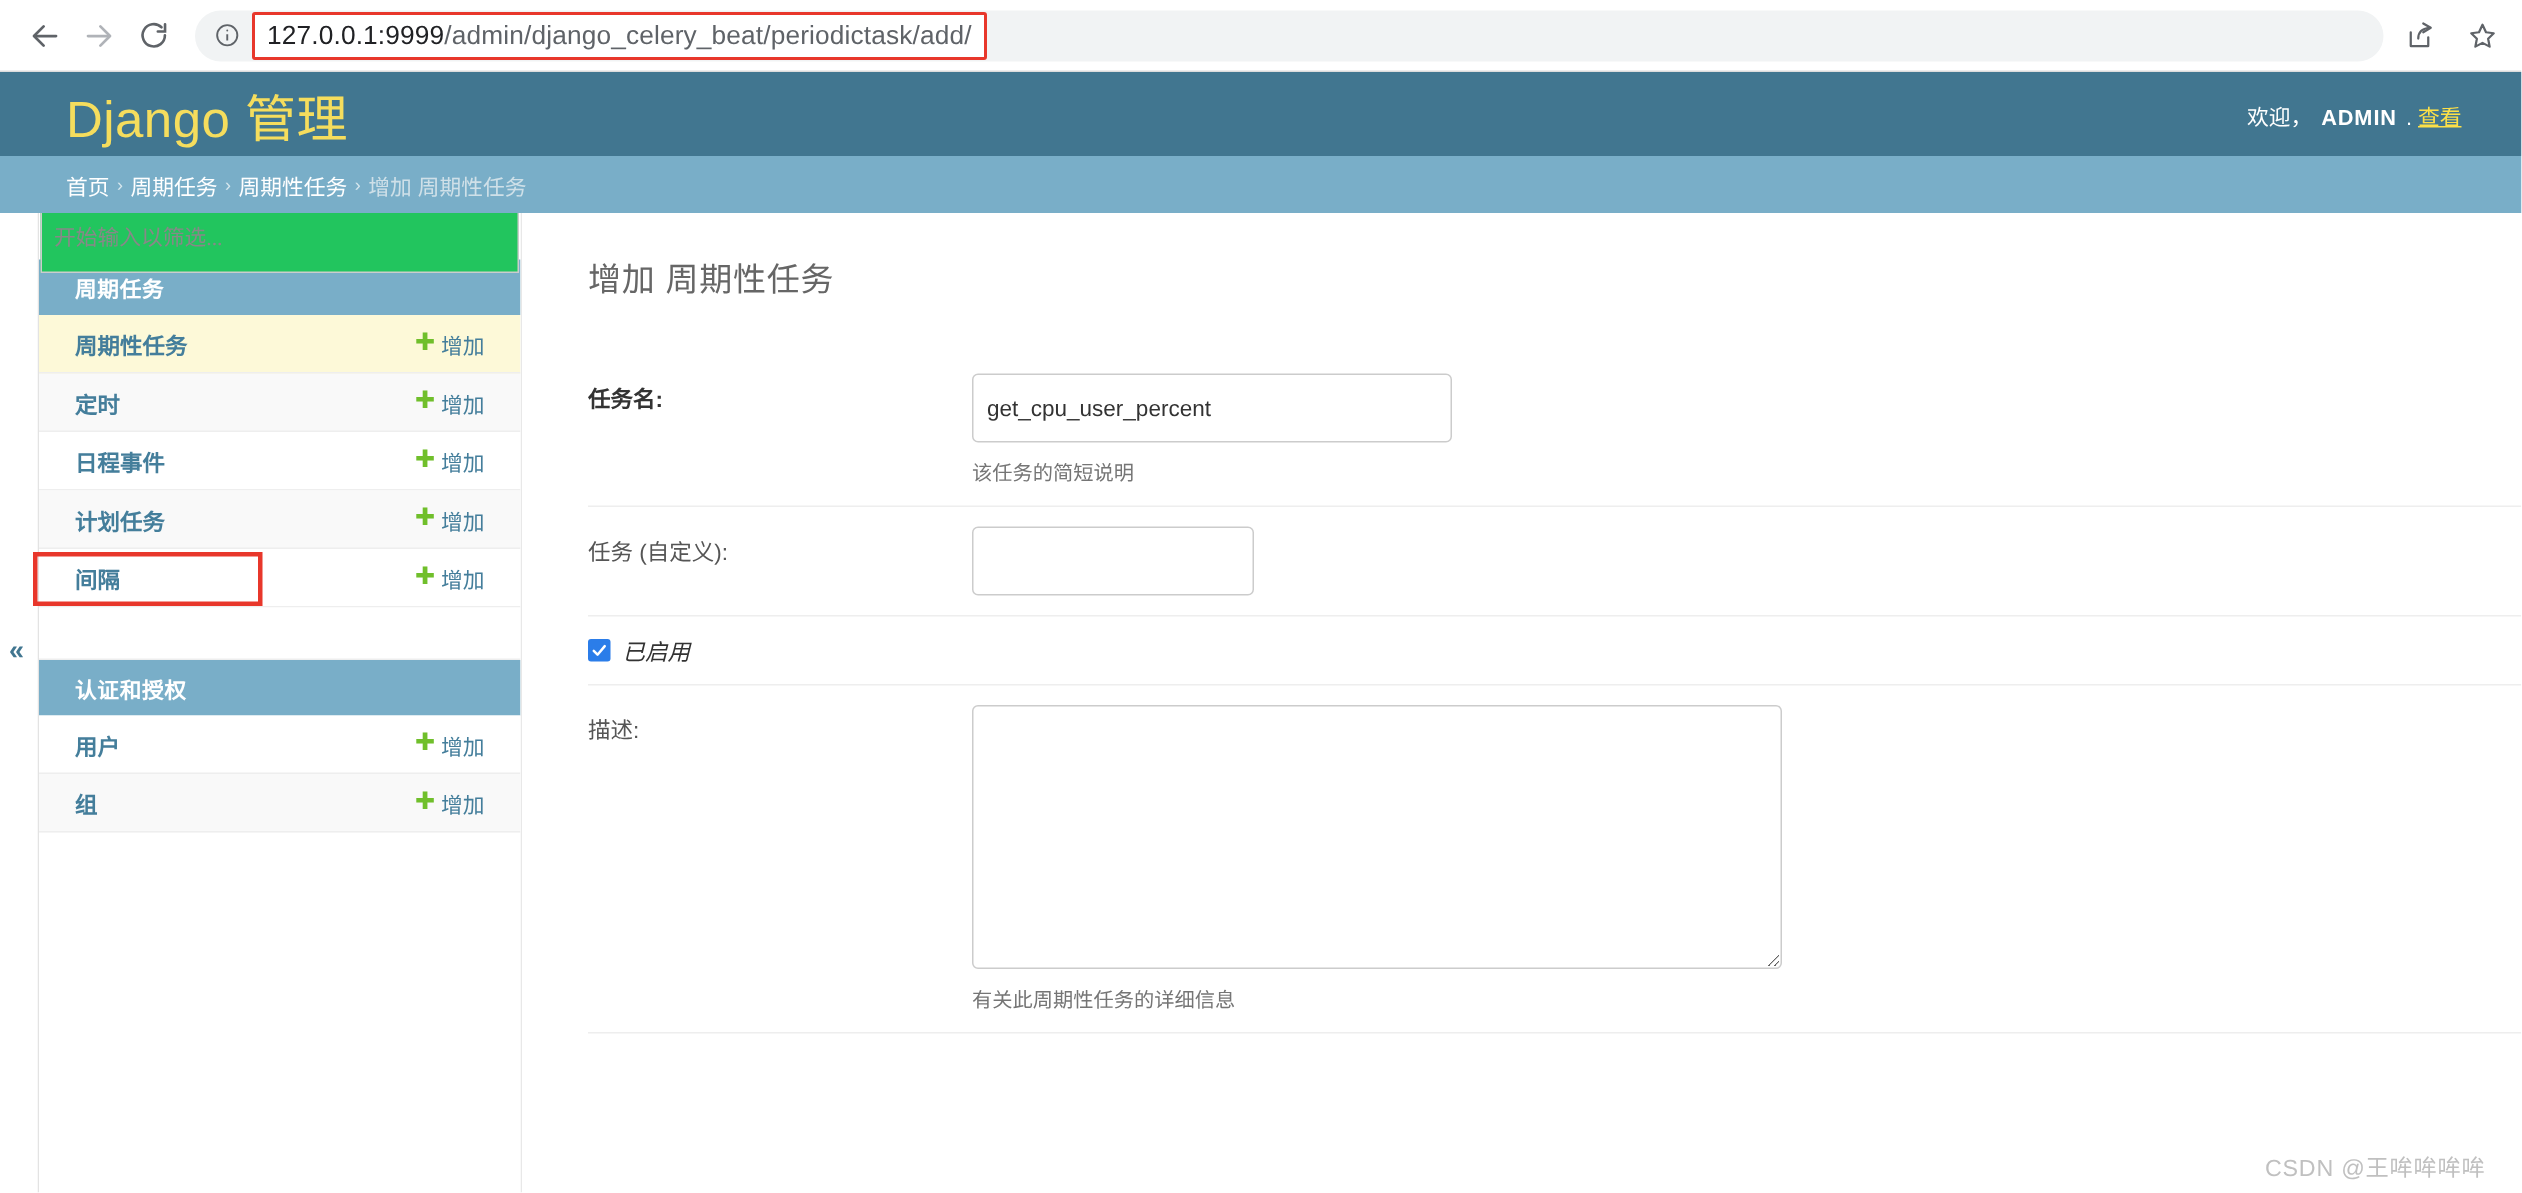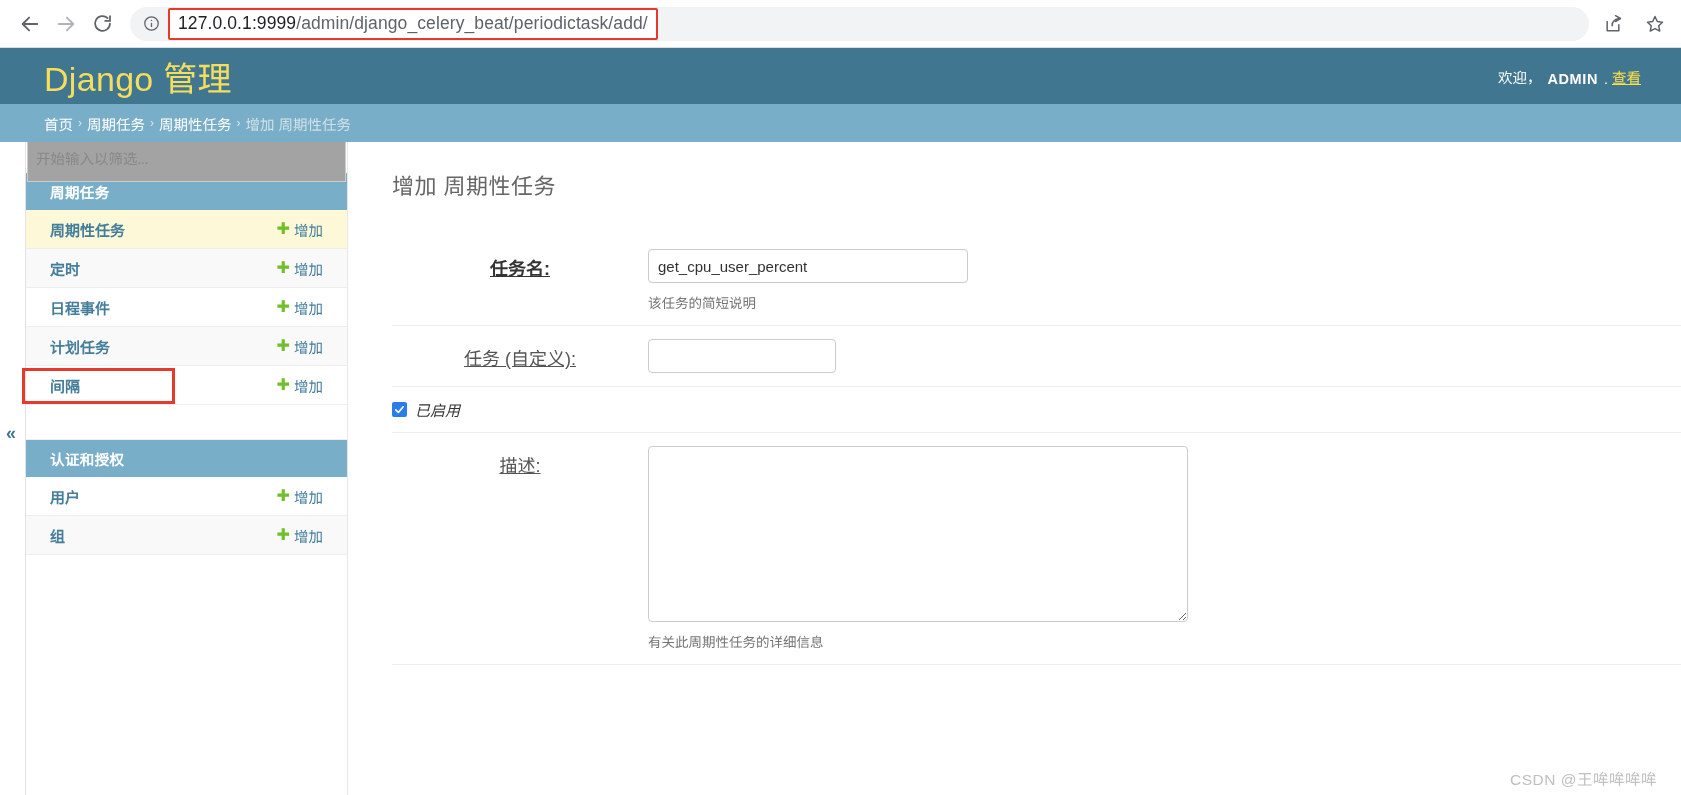--- a/index.html
+++ b/index.html
@@ -184,21 +184,21 @@
   .nav-filter {
     margin: 4px 1px 0 1px;
     height: 27px;
     display: flex;
     align-items: center;
   }
   .nav-filter input {
     width: 100%;
     height: 44px;
     border: 1px solid #cccccc;
-    background: #a3a3a3;
+    background: #22c55e;
     padding: 0 8px;
     font-size: 14.5px;
     color: #333;
     font-family: Liberation Serif, serif;
     outline: none;
   }
   .nav-filter input::placeholder { color: #888888; }
   .app-caption {
     background: #79aec8;
     color: #ffffff;
@@ -273,30 +273,29 @@
     display: flex;
     align-items: flex-start;
     padding: 13px 0 13px 0;
     border-bottom: 1px solid #eeeeee;
     position: relative;
   }
   .form-row .label-col {
     width: 256px;
     flex: 0 0 256px;
     padding-top: 5px;
-    text-align: center;
-    font-size: 18px;
+    text-align: left;
+    font-size: 15px;
     color: #555555;
-    text-decoration: underline;
   }
   .form-row .label-col.required { font-weight: bold; color: #333333; }
   .form-row .field-col { flex: 1 1 auto; }
   input.text-input {
     width: 320px;
-    height: 34px;
+    height: 46px;
     border: 1px solid #cccccc;
     border-radius: 4px;
     padding: 0 9px;
     font-size: 15px;
     color: #333333;
     font-family: "Liberation Sans", "DejaVu Sans", sans-serif;
     outline: none;
     background: #ffffff;
   }
   input.text-input.narrow { width: 188px; }

